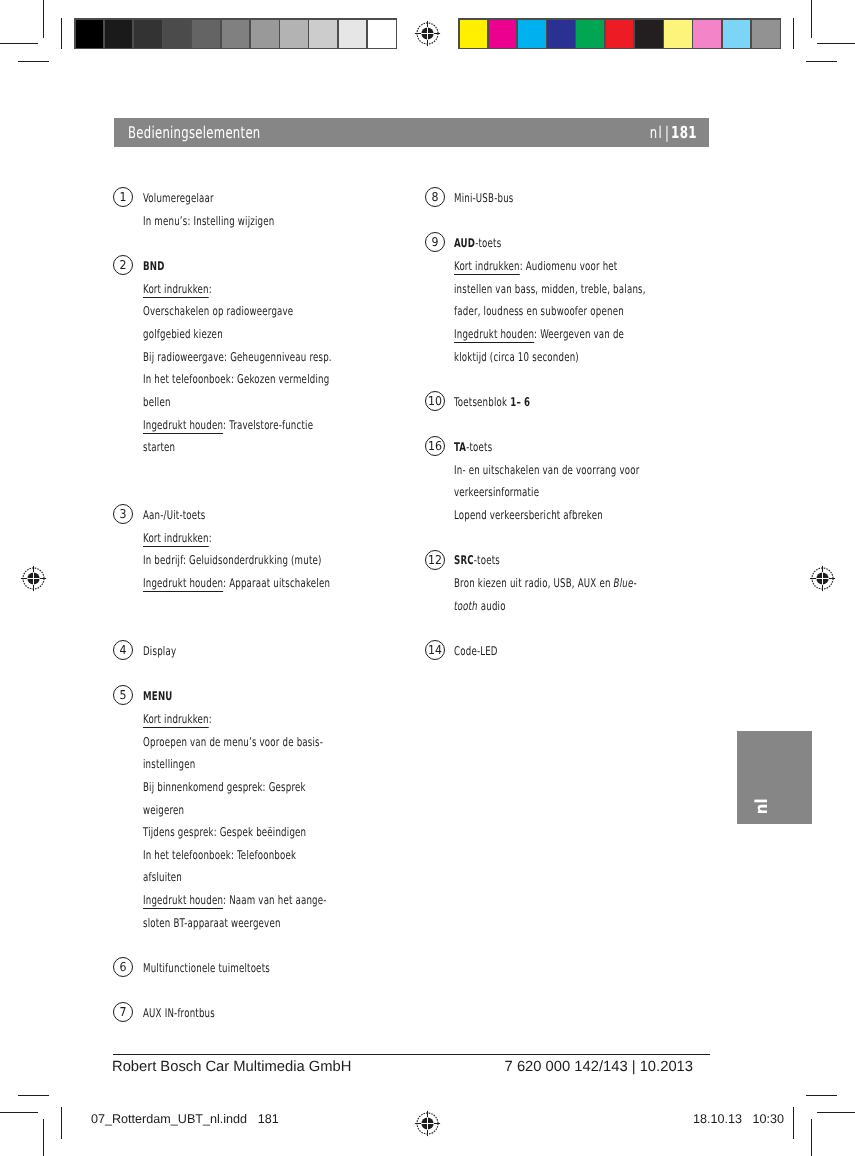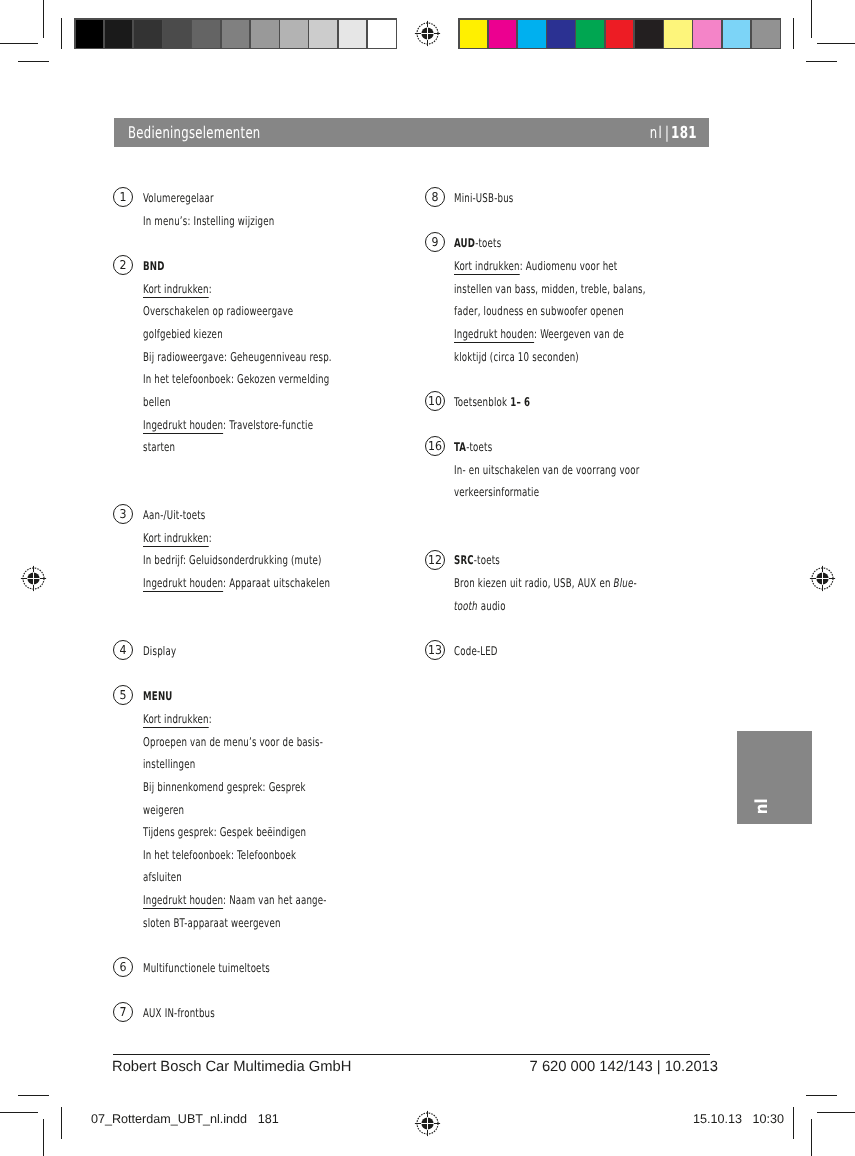--- a/index.html
+++ b/index.html
@@ -43,21 +43,21 @@
   .ln{height:22.645px;white-space:nowrap;font-size:12px;line-height:22.645px;letter-spacing:0.245px;}
   .sq{display:inline-block;transform:scaleX(0.80);transform-origin:left;font-style:normal;}
   .t{}
   .b{font-weight:bold;}
   .u{text-decoration:underline;text-decoration-skip-ink:none;text-underline-offset:3.5px;text-decoration-thickness:1px;}
   .it{font-style:italic;}
 
   
   .frule{position:absolute;left:112.5px;top:1053.5px;width:597px;height:1px;background:#1d1d1b;}
   .fleft{position:absolute;left:112px;top:1059px;font-family:"Liberation Sans",sans-serif;font-size:14.75px;color:#1d1d1b;}
-  .fright{position:absolute;left:121px;top:1059px;width:597px;text-align:right;font-family:"Liberation Sans",sans-serif;font-size:14.75px;color:#1d1d1b;}
+  .fright{position:absolute;left:96px;top:1059px;width:597px;text-align:right;font-family:"Liberation Sans",sans-serif;font-size:14.75px;color:#1d1d1b;}
 
   
   .pf{position:absolute;font-family:"Liberation Sans",sans-serif;font-size:12.6px;color:#1d1d1b;white-space:pre;}
 </style>
 </head>
 <body>
 
 <div class="page">
 
 <div class="cm" style="left:43px;top:0;width:1px;height:38px;"></div>
@@ -234,36 +234,37 @@
   <div class="lines" style="top:-15.9px;">
     <div class="ln"><span class="sq"><span class="t">Toetsenblok </span><span class="b">1– 6</span></span></div>
   </div>
 </div>
 <div class="item" style="left:0;top:452.10px;">
   <div class="num" style="top:-15.8px;"><span>16</span></div>
   <div class="lines" style="top:-15.9px;">
     <div class="ln"><span class="sq"><span class="b">TA</span><span class="t">-toets</span></span></div>
     <div class="ln"><span class="sq"><span class="t">In- en uitschakelen van de voorrang voor</span></span></div>
     <div class="ln"><span class="sq"><span class="t">verkeersinformatie</span></span></div>
+    <div class="ln"><span class="sq"><span class="t">Lopend verkeersbericht afbreken</span></span></div>
   </div>
 </div>
 <div class="item" style="left:0;top:565.32px;">
   <div class="num" style="top:-15.8px;"><span>12</span></div>
   <div class="lines" style="top:-15.9px;">
     <div class="ln"><span class="sq"><span class="b">SRC</span><span class="t">-toets</span></span></div>
     <div class="ln"><span class="sq"><span class="t">Bron kiezen uit radio, USB, AUX en </span><span class="it">Blue-</span></span></div>
     <div class="ln"><span class="sq"><span class="it">tooth</span><span class="t"> audio</span></span></div>
   </div>
 </div>
 <div class="item" style="left:0;top:655.90px;">
-  <div class="num" style="top:-15.8px;"><span>13</span></div>
+  <div class="num" style="top:-15.8px;"><span>14</span></div>
   <div class="lines" style="top:-15.9px;">
     <div class="ln"><span class="sq"><span class="t">Code-LED</span></span></div>
   </div>
 </div>
 </div>
 
 <div class="frule"></div>
 <div class="fleft">Robert Bosch Car Multimedia GmbH</div>
 <div class="fright">7 620 000 142/143 | 10.2013</div>
 <div class="pf" style="left:91px;top:1112px;"><span>07_Rotterdam_UBT_nl.indd</span>   <span>181</span></div>
-<div class="pf" style="left:600px;top:1112px;width:184px;text-align:right;"><span>15.10.13</span>   <span>10:30</span></div>
+<div class="pf" style="left:600px;top:1112px;width:184px;text-align:right;"><span>18.10.13</span>   <span>10:30</span></div>
 </div>
 
 </body></html>

